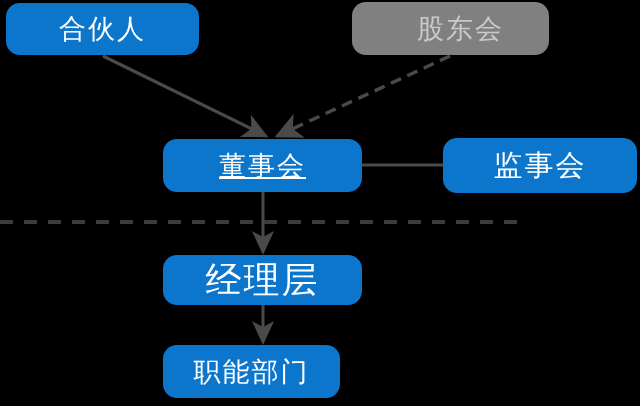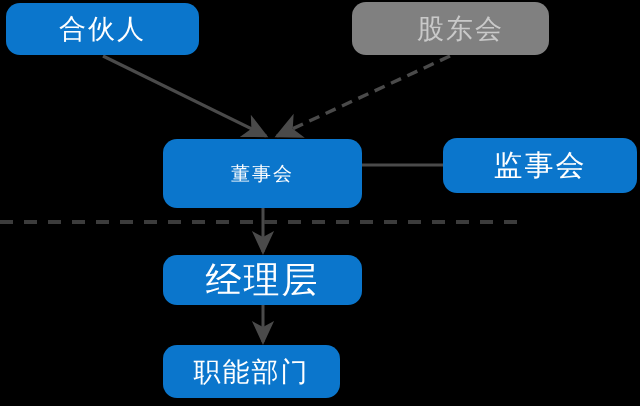--- a/index.html
+++ b/index.html
@@ -39,21 +39,21 @@
     background: #0b76cc;
     color: #ffffff;
   }
   .node-gray {
     background: #808080;
     color: #c9c9c9;
     padding-left: 20px;
   }
   .n-partners   { left: 6px;   top: 3px;   width: 193px; height: 52px; font-size: 27px; }
   .n-shareholders { left: 352px; top: 2px;  width: 197px; height: 53px; font-size: 27px; }
-  .n-board      { left: 163px; top: 139px; width: 199px; height: 69px; font-size: 19px; }
+  .n-board      { left: 163px; top: 139px; width: 199px; height: 53px; font-size: 27px; text-decoration: underline; }
   .n-supervisors{ left: 443px; top: 138px; width: 194px; height: 55px; font-size: 29px; }
   .n-management { left: 163px; top: 255px; width: 199px; height: 50px; font-size: 36px; }
   .n-functional { left: 163px; top: 345px; width: 177px; height: 53px; font-size: 27px; }
 </style>
 </head>
 <body>
 
 <div id="canvas">
 
   <svg id="edges" viewBox="0 0 640 406" width="640" height="406" xmlns="http://www.w3.org/2000/svg">

